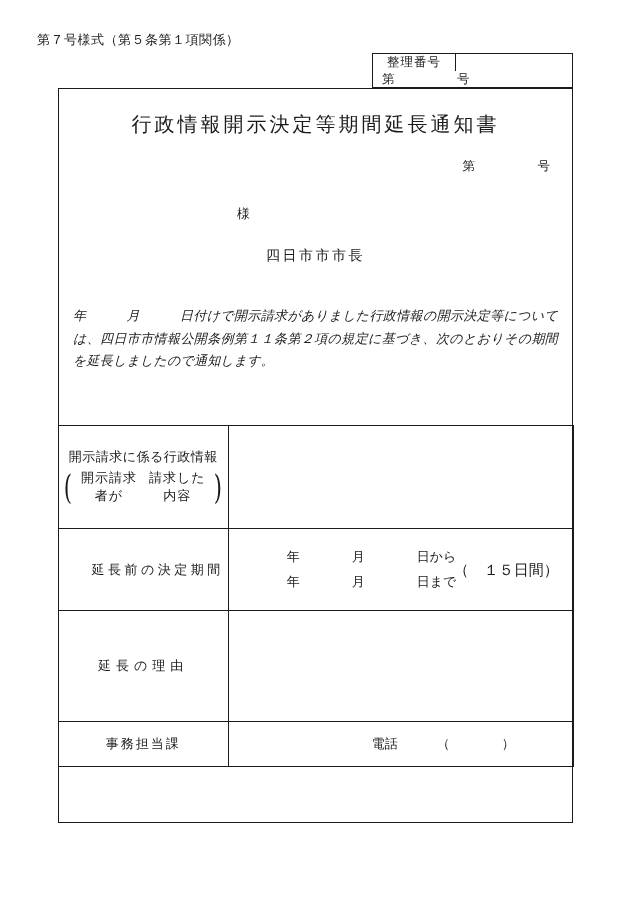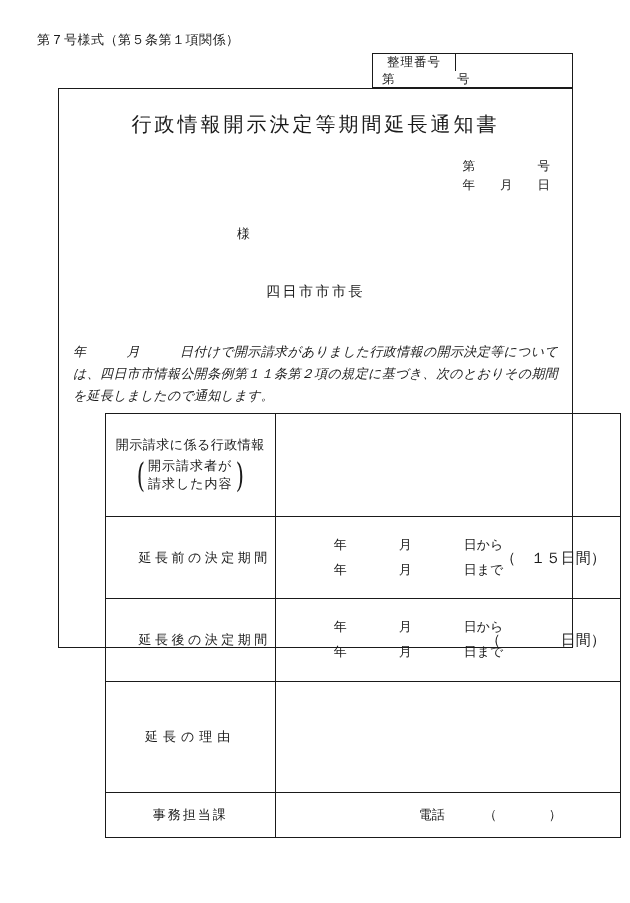--- a/index.html
+++ b/index.html
@@ -56,21 +56,21 @@
     font-size: 12.5px;
     white-space: pre;
   }
 
   
   .sheet {
     position: absolute;
     left: 58px;
     top: 88px;
     width: 515px;
-    height: 560px;
+    height: 735px;
     box-sizing: border-box;
     border: 1.3px solid #1a1a1a;
   }
 
   
   .doc-title {
     margin-top: 22px;
     text-align: center;
     font-size: 20px;
     letter-spacing: 3px;
@@ -93,21 +93,21 @@
   
   .addressee {
     margin-top: 30px;
     padding-left: 178px;
     font-size: 13px;
     white-space: pre;
   }
 
   
   .issuer {
-    margin-top: 40px;
+    margin-top: 24px;
     text-align: center;
     font-size: 14px;
     letter-spacing: 2.5px;
     white-space: nowrap;
   }
 
   
   .body-text {
     margin: 40px 14px 0 14px;
     font-size: 13px;
@@ -118,25 +118,24 @@
   }
   .body-indent {
     white-space: pre;
   }
 
   
   .form-table {
     position: absolute;
     left: -1.3px;
     right: -1.3px;
-    top: 324px;
+    top: 336px;
     border-collapse: collapse;
     width: 515px;
     table-layout: fixed;
-    margin-left: 47px;
   }
   .form-table td {
     border: 1.3px solid #1a1a1a;
     font-size: 13px;
     vertical-align: middle;
   }
   .lbl {
     text-align: center;
     letter-spacing: 1px;
     padding: 4px 2px;
@@ -172,21 +171,21 @@
     line-height: 0.92;
     display: flex;
     align-items: center;
     font-family: "DejaVu Serif", serif;
     transform: scaleX(0.62);
   }
   .bracket-note .brk-l { margin-right: -2px; }
   .bracket-note .brk-r { margin-left: -2px; }
   .bracket-note .note-lines {
     display: flex;
-    flex-direction: column;
+    flex-direction: row;
     justify-content: center;
     font-size: 13px;
     line-height: 1.42;
     padding: 0 2px;
   }
 
   
   .period-cell {
     position: relative;
     padding: 16px 10px;
@@ -225,21 +224,20 @@
   <div class="seiri-label">整理番号</div>
   <div class="seiri-value">第　　　　　号</div>
 </div>
 
 <div class="sheet">
 
   <div class="doc-title">行政情報開示決定等期間延長通知書</div>
 
   <div class="meta-block">
     <span class="meta-line">第　　　　　号</span>
-    <span class="meta-line">年　　月　　日</span>
   </div>
 
   <div class="addressee">様</div>
 
   <div class="issuer">四日市市市長</div>
 
   <div class="body-text">
     <span class="body-indent">年　　　月　　　日付けで開示請求がありました行政情報の開示決定等に</span><span>ついては、四日市市情報公開条例第１１条第２項の規定に基づき、次のとおりそ</span><span>の期間を延長しましたので通知します。</span>
   </div>
 
@@ -267,28 +265,20 @@
 
       <tr>
         <td class="lbl lbl-justify">延長前の決定期間</td>
         <td class="period-cell">
           <div class="period-line">年　　　　月　　　　日から</div>
           <div class="period-line">年　　　　月　　　　日まで</div>
           <div class="period-days">（　１５日間）</div>
         </td>
       </tr>
 
-      <tr>
-        <td class="lbl lbl-justify">延長後の決定期間</td>
-        <td class="period-cell">
-          <div class="period-line">年　　　　月　　　　日から</div>
-          <div class="period-line">年　　　　月　　　　日まで</div>
-          <div class="period-days">（　　　　日間）</div>
-        </td>
-      </tr>
 
       <tr>
         <td class="lbl lbl-wide reason-cell">延長の理由</td>
         <td class="val reason-cell"></td>
       </tr>
 
       <tr>
         <td class="lbl" style="width:97px;height:36px;letter-spacing:2px">事務担当課</td>
         <td class="val">
           <div class="tel-line">電話　　　（　　　　）</div>

